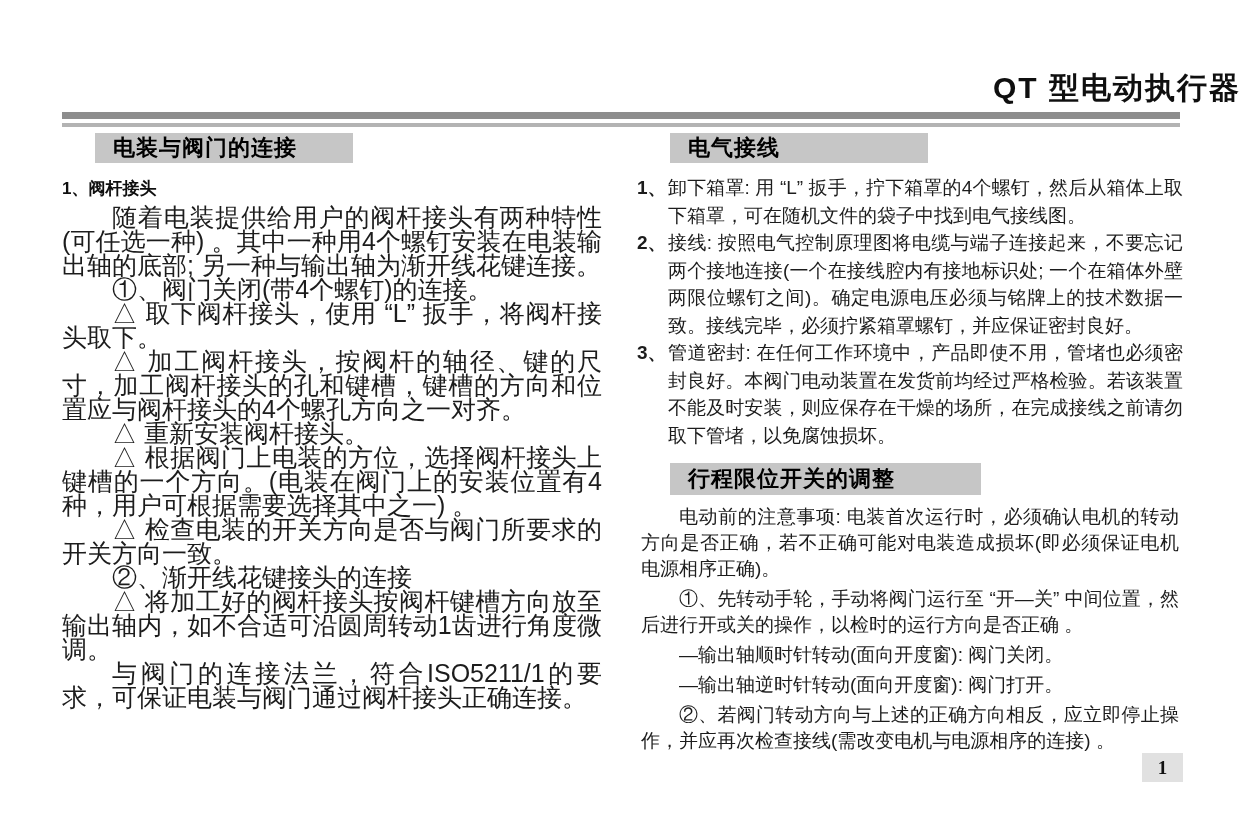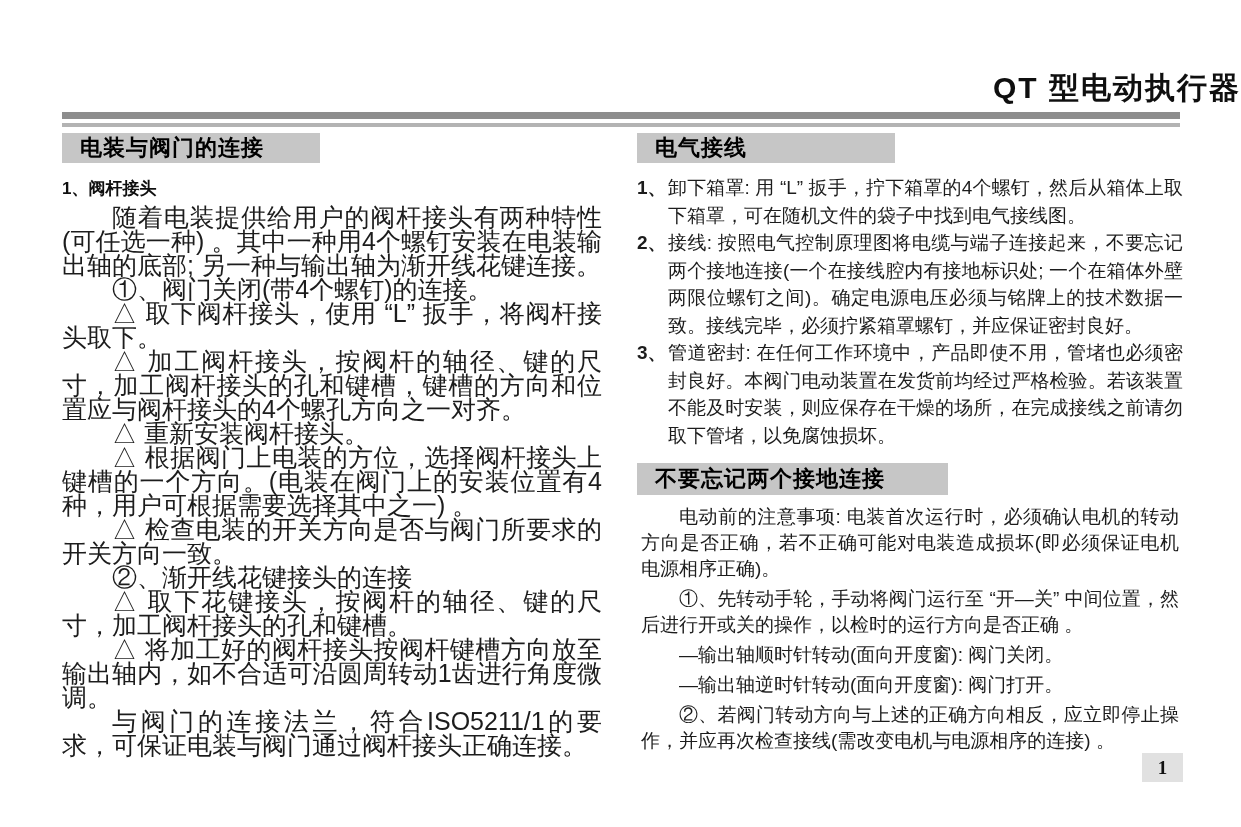--- a/index.html
+++ b/index.html
@@ -32,20 +32,21 @@
   .col-right { left: 637px; width: 546px; }
 
   .sec-header {
     width: 258px; height: 30px;
     background: #c6c6c6;
     display: flex; align-items: center;
     padding-left: 18px;
     box-sizing: border-box;
     font-size: 22px; font-weight: bold; color: #000;
     letter-spacing: 1px;
+    margin-left: 33px;
   }
   .sec-header-2 { margin-top: 14px; width: 311px; height: 32px; }
 
   .sub-title {
     margin: 14px 0 4px 0;
     font-size: 17px; font-weight: bold; color: #0f0f0f;
     line-height: 24px;
   }
   .para {
     margin: 0;
@@ -105,21 +106,20 @@
 
     <h2 class="sub-title">1、阀杆接头</h2>
     <p class="para">随着电装提供给用户的阀杆接头有两种特性(可任选一种) 。其中一种用4个螺钉安装在电装输出轴的底部; 另一种与输出轴为渐开线花键连接。</p>
     <p class="para">①、阀门关闭(带4个螺钉)的连接。</p>
     <p class="para">△ 取下阀杆接头，使用 “L” 扳手，将阀杆接头取下。</p>
     <p class="para">△ 加工阀杆接头，按阀杆的轴径、键的尺寸，加工阀杆接头的孔和键槽，键槽的方向和位置应与阀杆接头的4个螺孔方向之一对齐。</p>
     <p class="para">△ 重新安装阀杆接头。</p>
     <p class="para">△ 根据阀门上电装的方位，选择阀杆接头上键槽的一个方向。(电装在阀门上的安装位置有4种，用户可根据需要选择其中之一) 。</p>
     <p class="para">△ 检查电装的开关方向是否与阀门所要求的开关方向一致。</p>
     <p class="para">②、渐开线花键接头的连接</p>
-    <p class="para">△ 取下花键接头，按阀杆的轴径、键的尺寸，加工阀杆接头的孔和键槽。</p>
     <p class="para">△ 将加工好的阀杆接头按阀杆键槽方向放至输出轴内，如不合适可沿圆周转动1齿进行角度微调。</p>
 
     <p class="para">与阀门的连接法兰，符合ISO5211/1的要求，可保证电装与阀门通过阀杆接头正确连接。</p>
   </div>
 
   <div class="col col-right">
     <div class="sec-header">
       <span>电气接线</span>
     </div>
 
@@ -132,21 +132,21 @@
         <span class="num">2、</span>
         <span class="itxt">接线: 按照电气控制原理图将电缆与端子连接起来，不要忘记两个接地连接(一个在接线腔内有接地标识处; 一个在箱体外壁两限位螺钉之间)。确定电源电压必须与铭牌上的技术数据一致。接线完毕，必须拧紧箱罩螺钉，并应保证密封良好。</span>
       </li>
       <li>
         <span class="num">3、</span>
         <span class="itxt">管道密封: 在任何工作环境中，产品即使不用，管堵也必须密封良好。本阀门电动装置在发货前均经过严格检验。若该装置不能及时安装，则应保存在干燥的场所，在完成接线之前请勿取下管堵，以免腐蚀损坏。</span>
       </li>
     </ol>
 
     <div class="sec-header sec-header-2">
-      <span>不要忘记两个接地连接</span>
+      <span>行程限位开关的调整</span>
     </div>
 
     <p class="travel-para travel-first">电动前的注意事项: 电装首次运行时，必须确认电机的转动方向是否正确，若不正确可能对电装造成损坏(即必须保证电机电源相序正确)。</p>
     <p class="travel-para">①、先转动手轮，手动将阀门运行至 “开—关” 中间位置，然后进行开或关的操作，以检时的运行方向是否正确 。</p>
     <p class="travel-para">—输出轴顺时针转动(面向开度窗): 阀门关闭。</p>
     <p class="travel-para">—输出轴逆时针转动(面向开度窗): 阀门打开。</p>
     <p class="travel-para">②、若阀门转动方向与上述的正确方向相反，应立即停止操作，并应再次检查接线(需改变电机与电源相序的连接) 。</p>
   </div>
 
   <div class="page-num-box">

